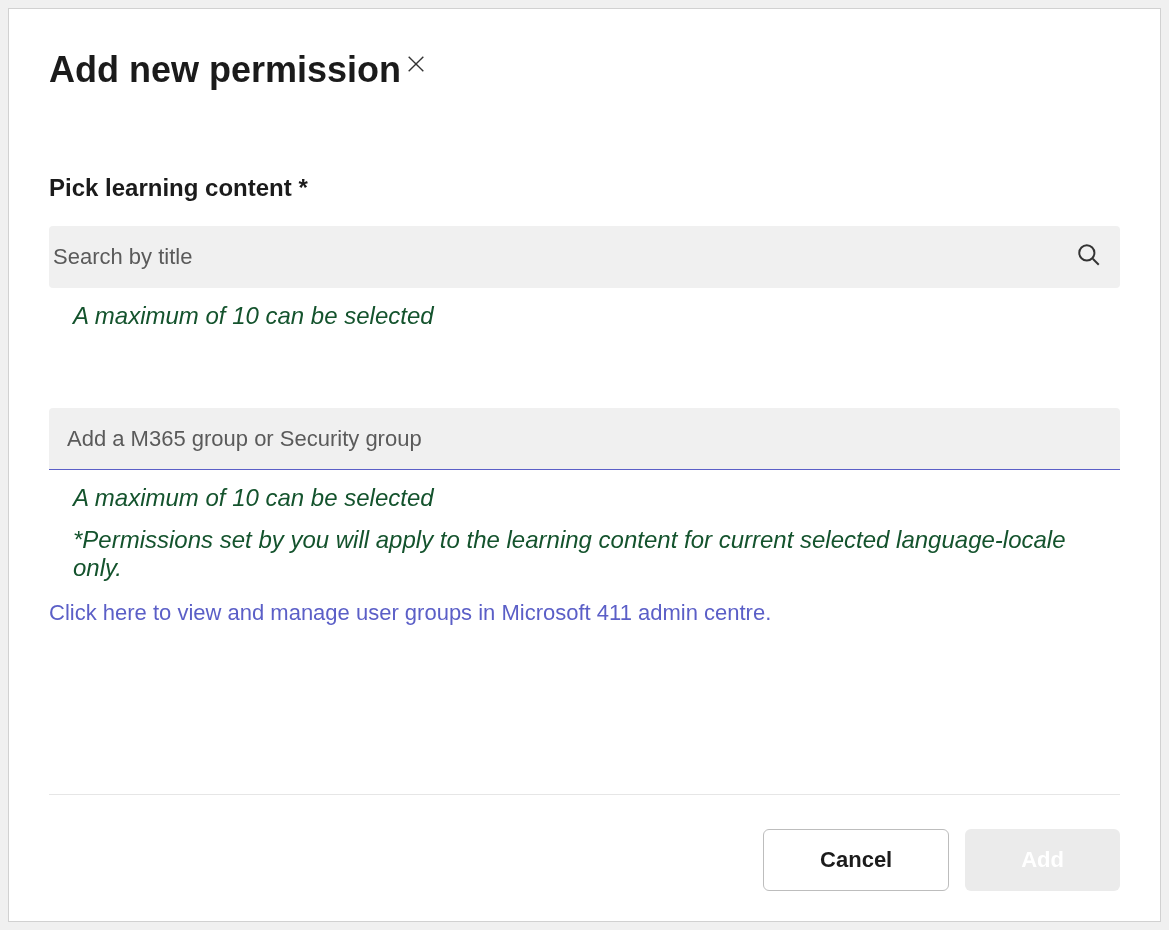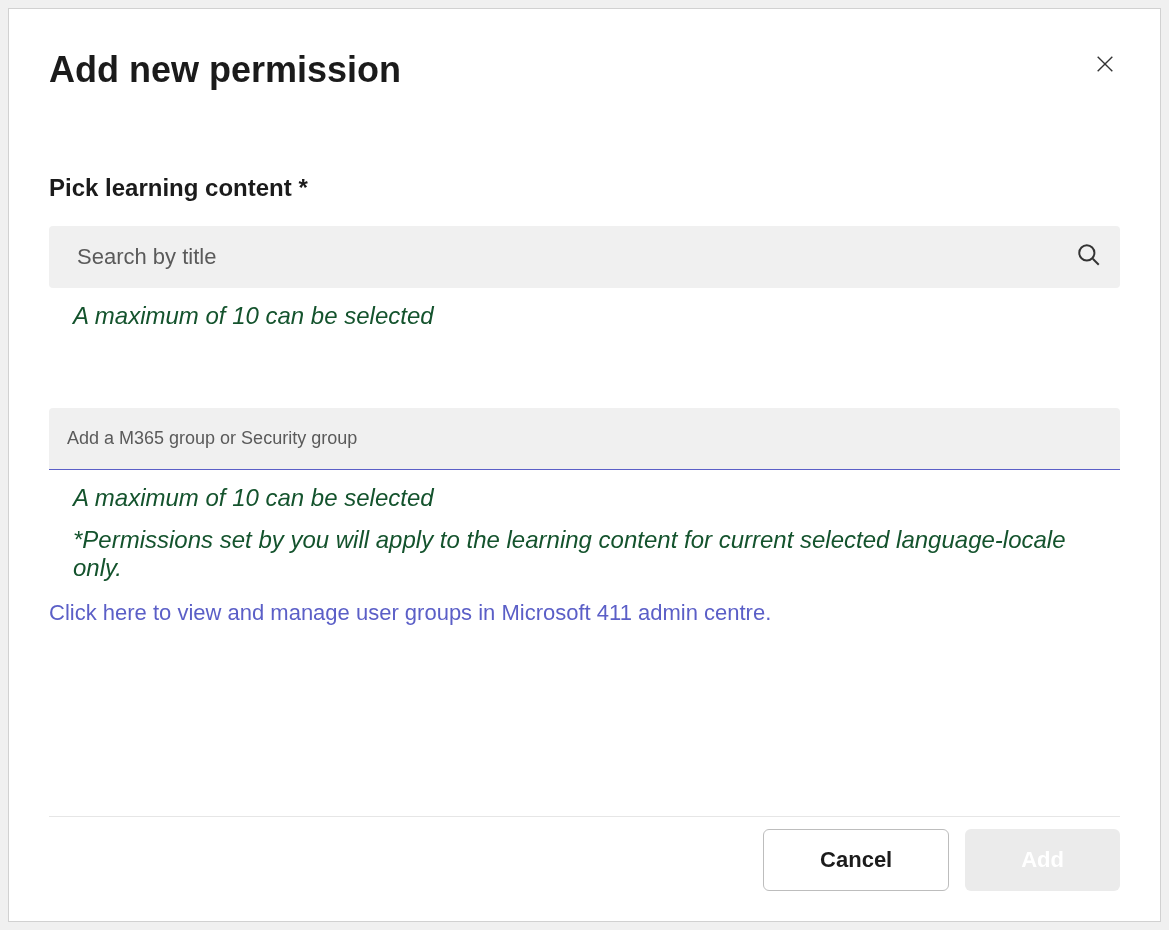--- a/index.html
+++ b/index.html
@@ -17,21 +17,20 @@
       border: 1px solid #d1d1d1;
       width: 1153px;
       height: 914px;
       padding: 40px 40px 30px 40px;
       position: relative;
       display: flex;
       flex-direction: column;
     }
     .dialog-header {
       display: flex;
-      justify-content: space-between;
       align-items: flex-start;
       margin-bottom: 70px;
     }
     .dialog-title {
       font-size: 36px;
       font-weight: 700;
       color: #1b1b1b;
     }
     .close-btn {
       background: none;
@@ -60,21 +59,21 @@
     .search-box {
       position: relative;
       width: 100%;
     }
     .search-input {
       width: 100%;
       height: 62px;
       background: #f0f0f0;
       border: none;
       border-radius: 4px;
-      padding: 0 60px 0 28px;
+      padding: 0 60px 0 4px;
       font-size: 22px;
       color: #404040;
       font-family: inherit;
     }
     .search-input::placeholder {
       color: #5a5a5a;
     }
     .search-icon {
       position: absolute;
       right: 18px;
@@ -87,21 +86,21 @@
       height: 26px;
     }
     .group-input {
       width: 100%;
       height: 62px;
       background: #f0f0f0;
       border: none;
       border-bottom: 1.5px solid #5b5fc7;
       border-radius: 4px 4px 0 0;
       padding: 0 18px;
-      font-size: 18px;
+      font-size: 22px;
       color: #1b1b1b;
       font-family: inherit;
     }
     .group-input::placeholder {
       color: #5a5a5a;
     }
     .helper-text {
       font-size: 24px;
       color: #14532d;
       margin-top: 14px;
@@ -112,21 +111,21 @@
       font-size: 22px;
       color: #5b5fc7;
       text-decoration: none;
       cursor: pointer;
       display: inline-block;
       margin-top: 18px;
     }
     .footer {
       margin-top: auto;
       border-top: 1px solid #e6e6e6;
-      padding-top: 12px;
+      padding-top: 34px;
       display: flex;
       justify-content: flex-end;
       gap: 16px;
     }
     .btn {
       height: 62px;
       padding: 0 56px;
       font-size: 22px;
       font-weight: 600;
       border-radius: 6px;

